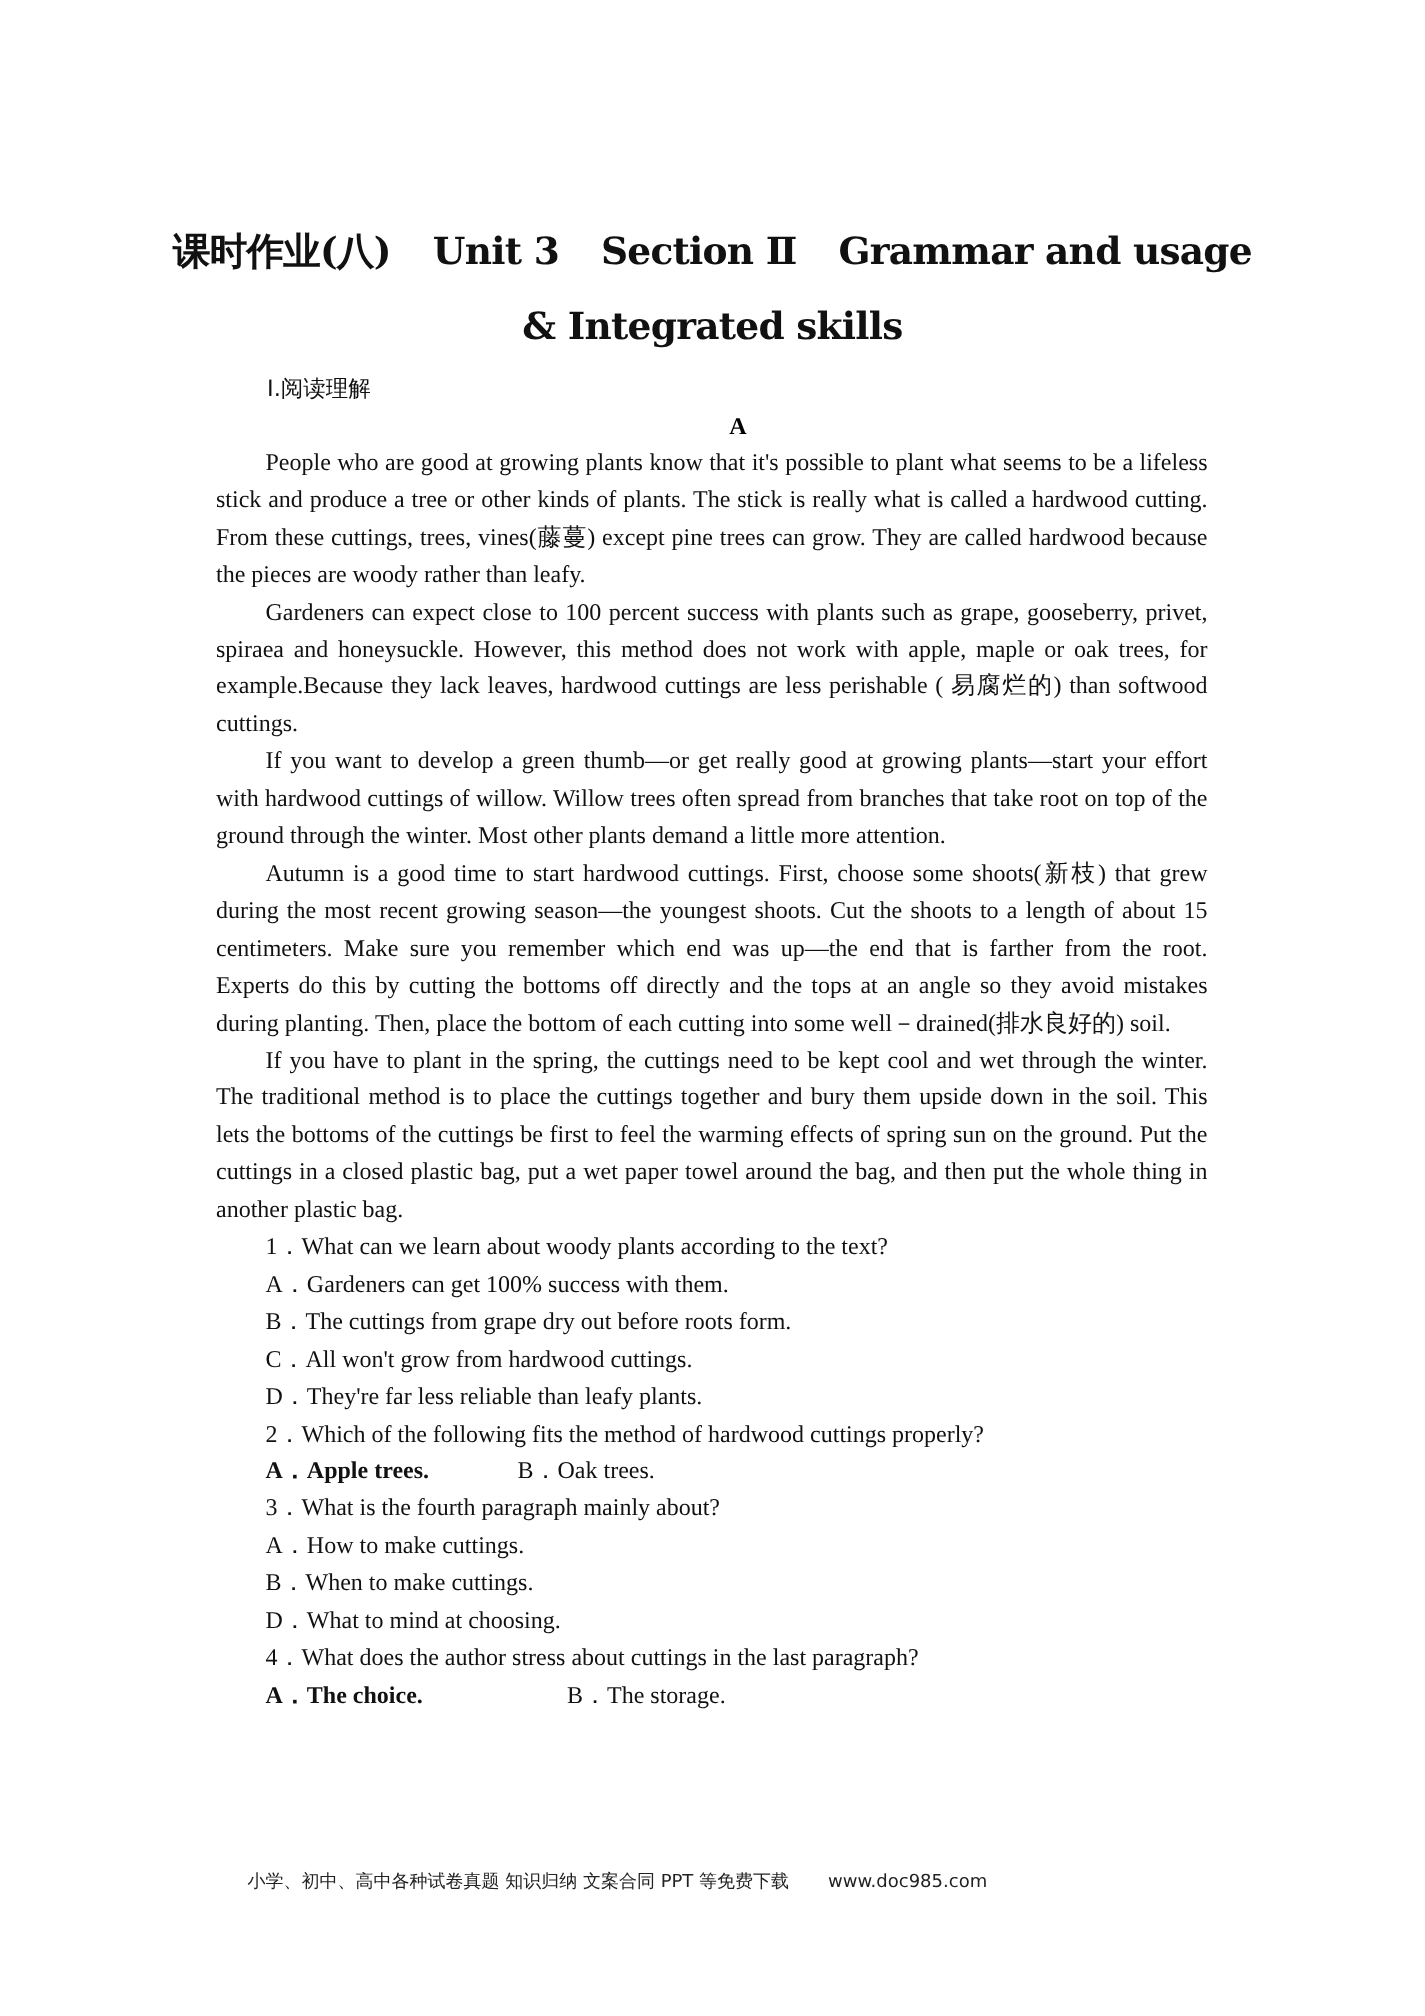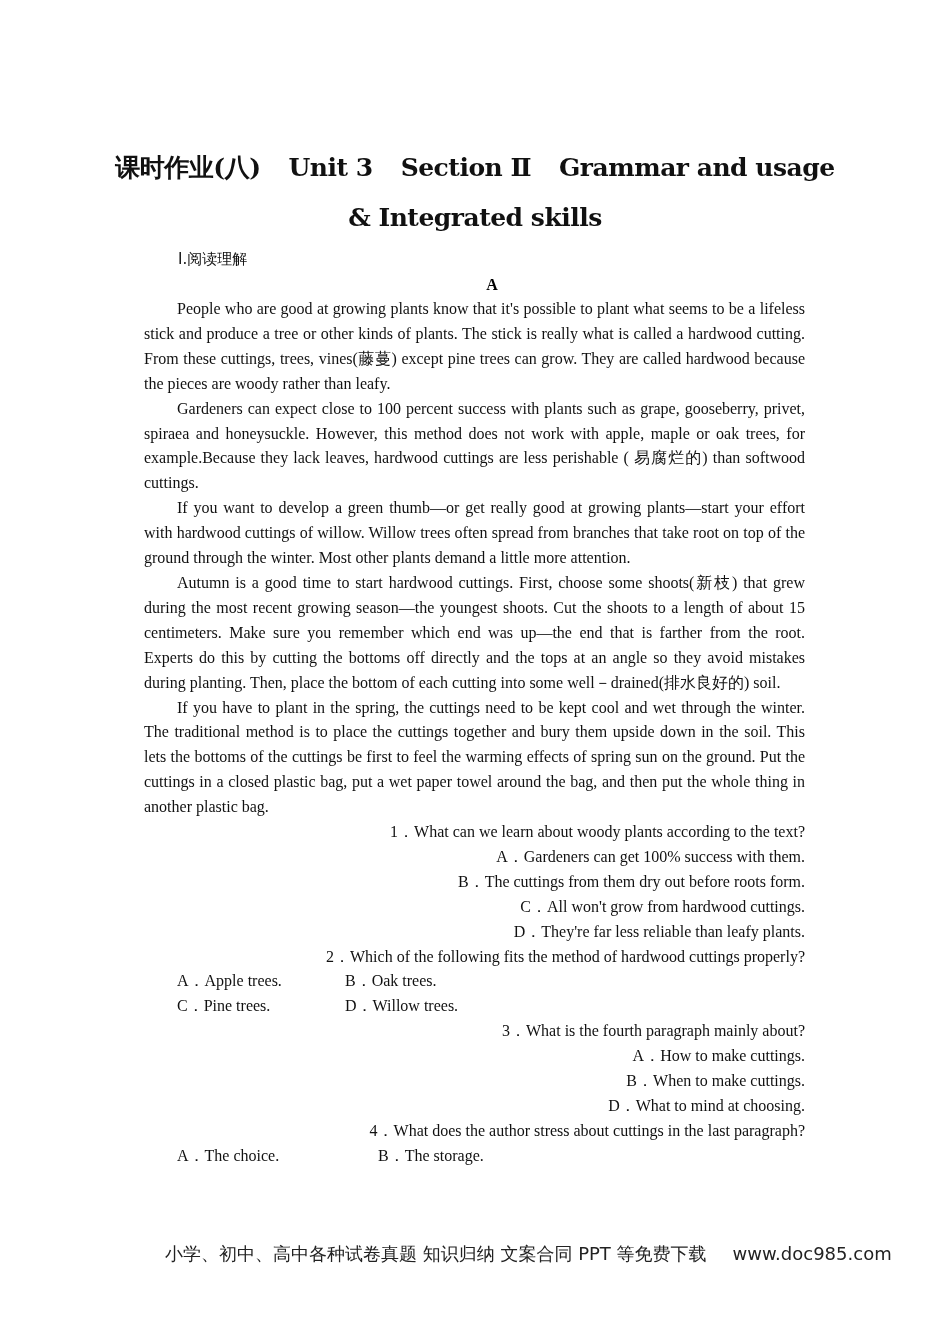--- a/index.html
+++ b/index.html
@@ -23,29 +23,28 @@
   .passage-letter {
     position: absolute; left: 0; width: 984px; top: 274px; text-align: center;
     font-family: "Liberation Serif", serif; font-weight: bold; font-size: 16px; line-height: 22px;
   }
   .body-text {
     position: absolute; left: 144px; width: 661px; top: 297px;
     font-family: "Liberation Serif", serif; font-size: 16px; line-height: 24.9px; color: #111;
   }
   .body-text p { margin: 0; text-align: justify; text-indent: 33px; }
   .questions { margin-top: 0; }
-  .q-line { padding-left: 33px; white-space: nowrap; text-align: right; }
+  .q-line { padding-left: 33px; white-space: nowrap; }
   .opt-row { padding-left: 33px; white-space: nowrap; display: flex; }
-  .opt-cell-a { width: 168px; }
+  .opt-cell-a { width: 168px; font-weight: bold; }
   .opt-cell-a.wide { width: 201px; }
   .footer {
     position: absolute; left: 165px; top: 1242px; width: 640px;
-    font-family: "DejaVu Sans", sans-serif; font-size: 18px; line-height: 24px; color: #222;
+    font-family: "DejaVu Sans", sans-serif; font-size: 12px; line-height: 24px; color: #222;
     white-space: nowrap;
-    text-align: center;
   }
   .footer .url { margin-left: 26px; }
 </style>
 </head>
 <body>
 
 <div class="page">
 
   <div class="title1">
     <span>课时作业(八)</span><span>Unit 3</span><span>Section Ⅱ</span><span>Grammar and usage</span>
@@ -58,32 +57,28 @@
   <div class="body-text">
     <p>People who are good at growing plants know that it's possible to plant what seems to be a lifeless stick and produce a tree or other kinds of plants. The stick is really what is called a hardwood cutting.  From these cuttings, trees, vines(藤蔓) except pine trees can grow.  They are called hardwood because the pieces are woody rather than leafy.</p>
     <p>Gardeners can expect close to 100 percent success with plants such as grape, gooseberry, privet, spiraea and honeysuckle. However, this method does not work with apple, maple or oak trees, for example.Because they lack leaves, hardwood cuttings are less perishable ( 易腐烂的) than softwood cuttings.</p>
     <p>If you want to develop a green thumb—or get really good at growing plants—start your effort with hardwood cuttings of willow.  Willow trees often spread from branches that take root on top of the ground through the winter. Most other plants demand a little more attention.</p>
     <p>Autumn is a good time to start hardwood cuttings. First, choose some shoots(新枝) that grew during the most recent growing season—the youngest shoots. Cut the shoots to a length of about 15 centimeters. Make sure you remember which end was up—the end that is farther from the root. Experts do this by cutting the bottoms off directly and the tops at an angle so they avoid mistakes during planting. Then, place the bottom of each cutting into some well－drained(排水良好的) soil.</p>
     <p>If you have to plant in the spring, the cuttings need to be kept cool and wet through the winter. The traditional method is to place the cuttings together and bury them upside down in the soil. This lets the bottoms of the cuttings be first to feel the warming effects of spring sun on the ground. Put the cuttings in a closed plastic bag, put a wet paper towel around the bag, and then put the whole thing in another plastic bag.</p>
 
     <div class="questions">
       <div class="q-line">1．What can we learn about woody plants according to the text?</div>
       <div class="q-line">A．Gardeners can get 100% success with them.</div>
-      <div class="q-line">B．The cuttings from them dry out before roots form.</div>
+      <div class="q-line">B．The cuttings from grape dry out before roots form.</div>
       <div class="q-line">C．All won't grow from hardwood cuttings.</div>
       <div class="q-line">D．They're far less reliable than leafy plants.</div>
 
       <div class="q-line">2．Which of the following fits the method of hardwood cuttings properly?</div>
       <div class="opt-row">
         <span class="opt-cell-a">A．Apple trees.</span>
         <span>B．Oak trees.</span>
-      </div>
-      <div class="opt-row">
-        <span class="opt-cell-a">C．Pine trees.</span>
-        <span>D．Willow trees.</span>
       </div>
 
       <div class="q-line">3．What is the fourth paragraph mainly about?</div>
       <div class="q-line">A．How to make cuttings.</div>
       <div class="q-line">B．When to make cuttings.</div>
       <div class="q-line">D．What to mind at choosing.</div>
 
       <div class="q-line">4．What does the author stress about cuttings in the last paragraph?</div>
       <div class="opt-row">
         <span class="opt-cell-a wide">A．The choice.</span>

